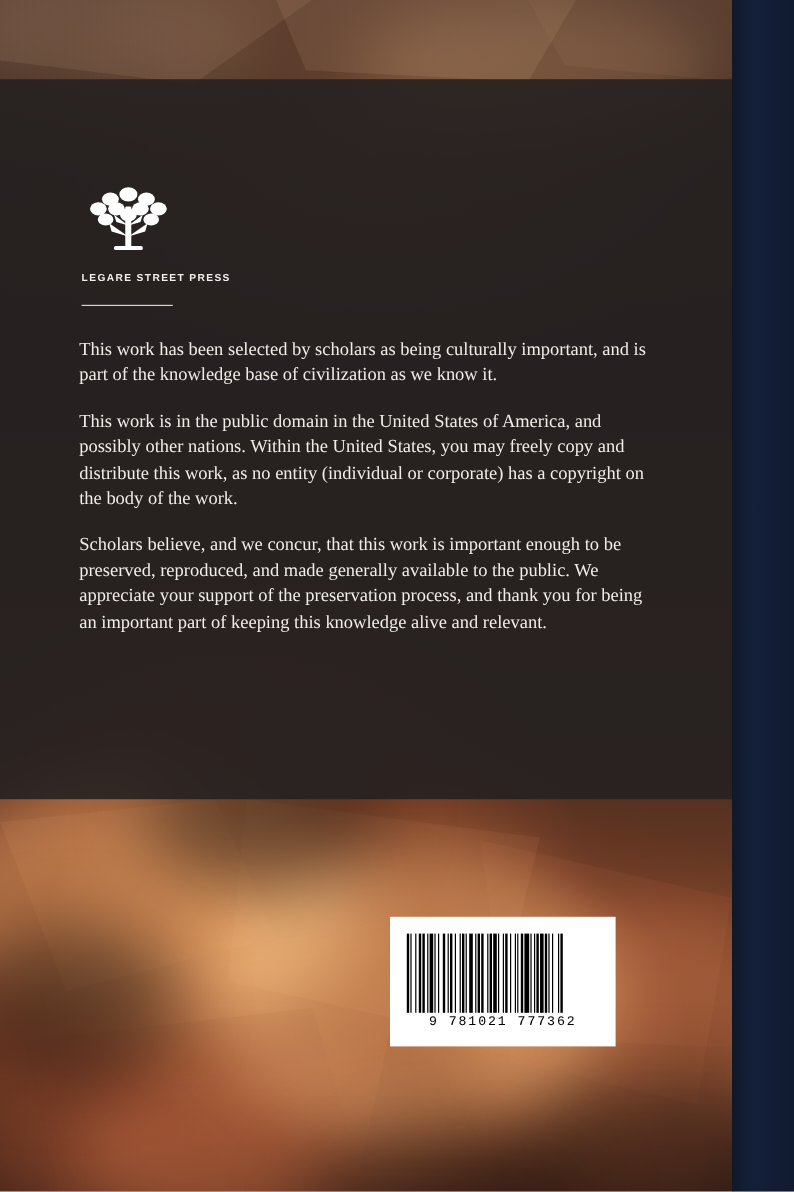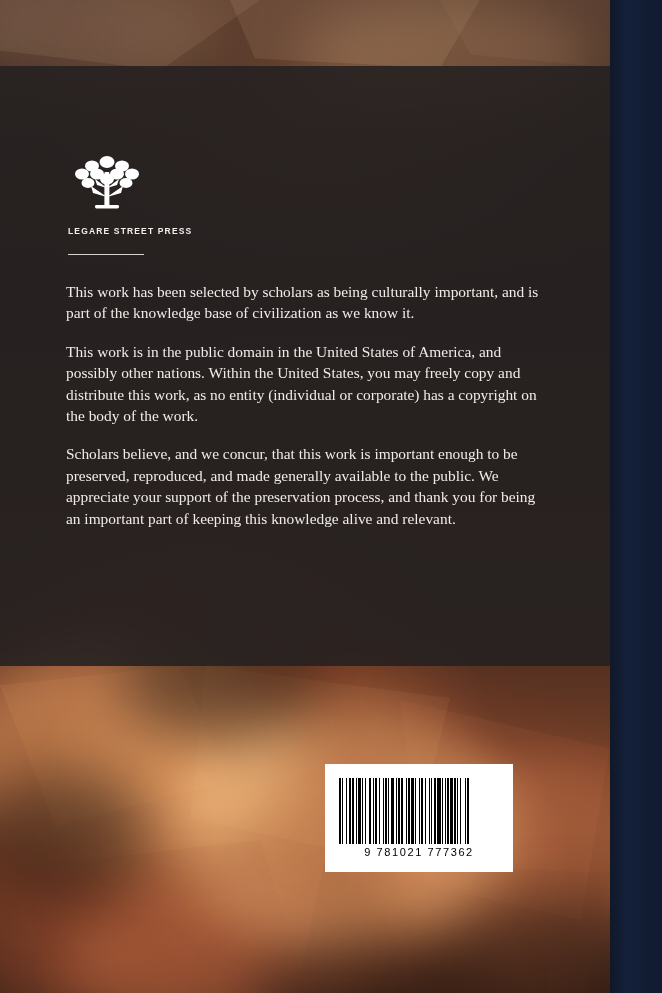--- a/index.html
+++ b/index.html
@@ -161,21 +161,21 @@
     display: block;
     height: 100%;
     background: #000;
   }
   .barcode-digits {
     position: absolute;
     left: 0;
     right: 0;
     top: 82px;
     text-align: center;
-    font-family: Liberation Sans, sans-serif;
+    font-family: Liberation Mono, monospace;
     font-size: 11px;
     letter-spacing: 1.6px;
     color: #000;
   }
 </style>
 </head>
 <body>
 
 <div id="cover">
 

